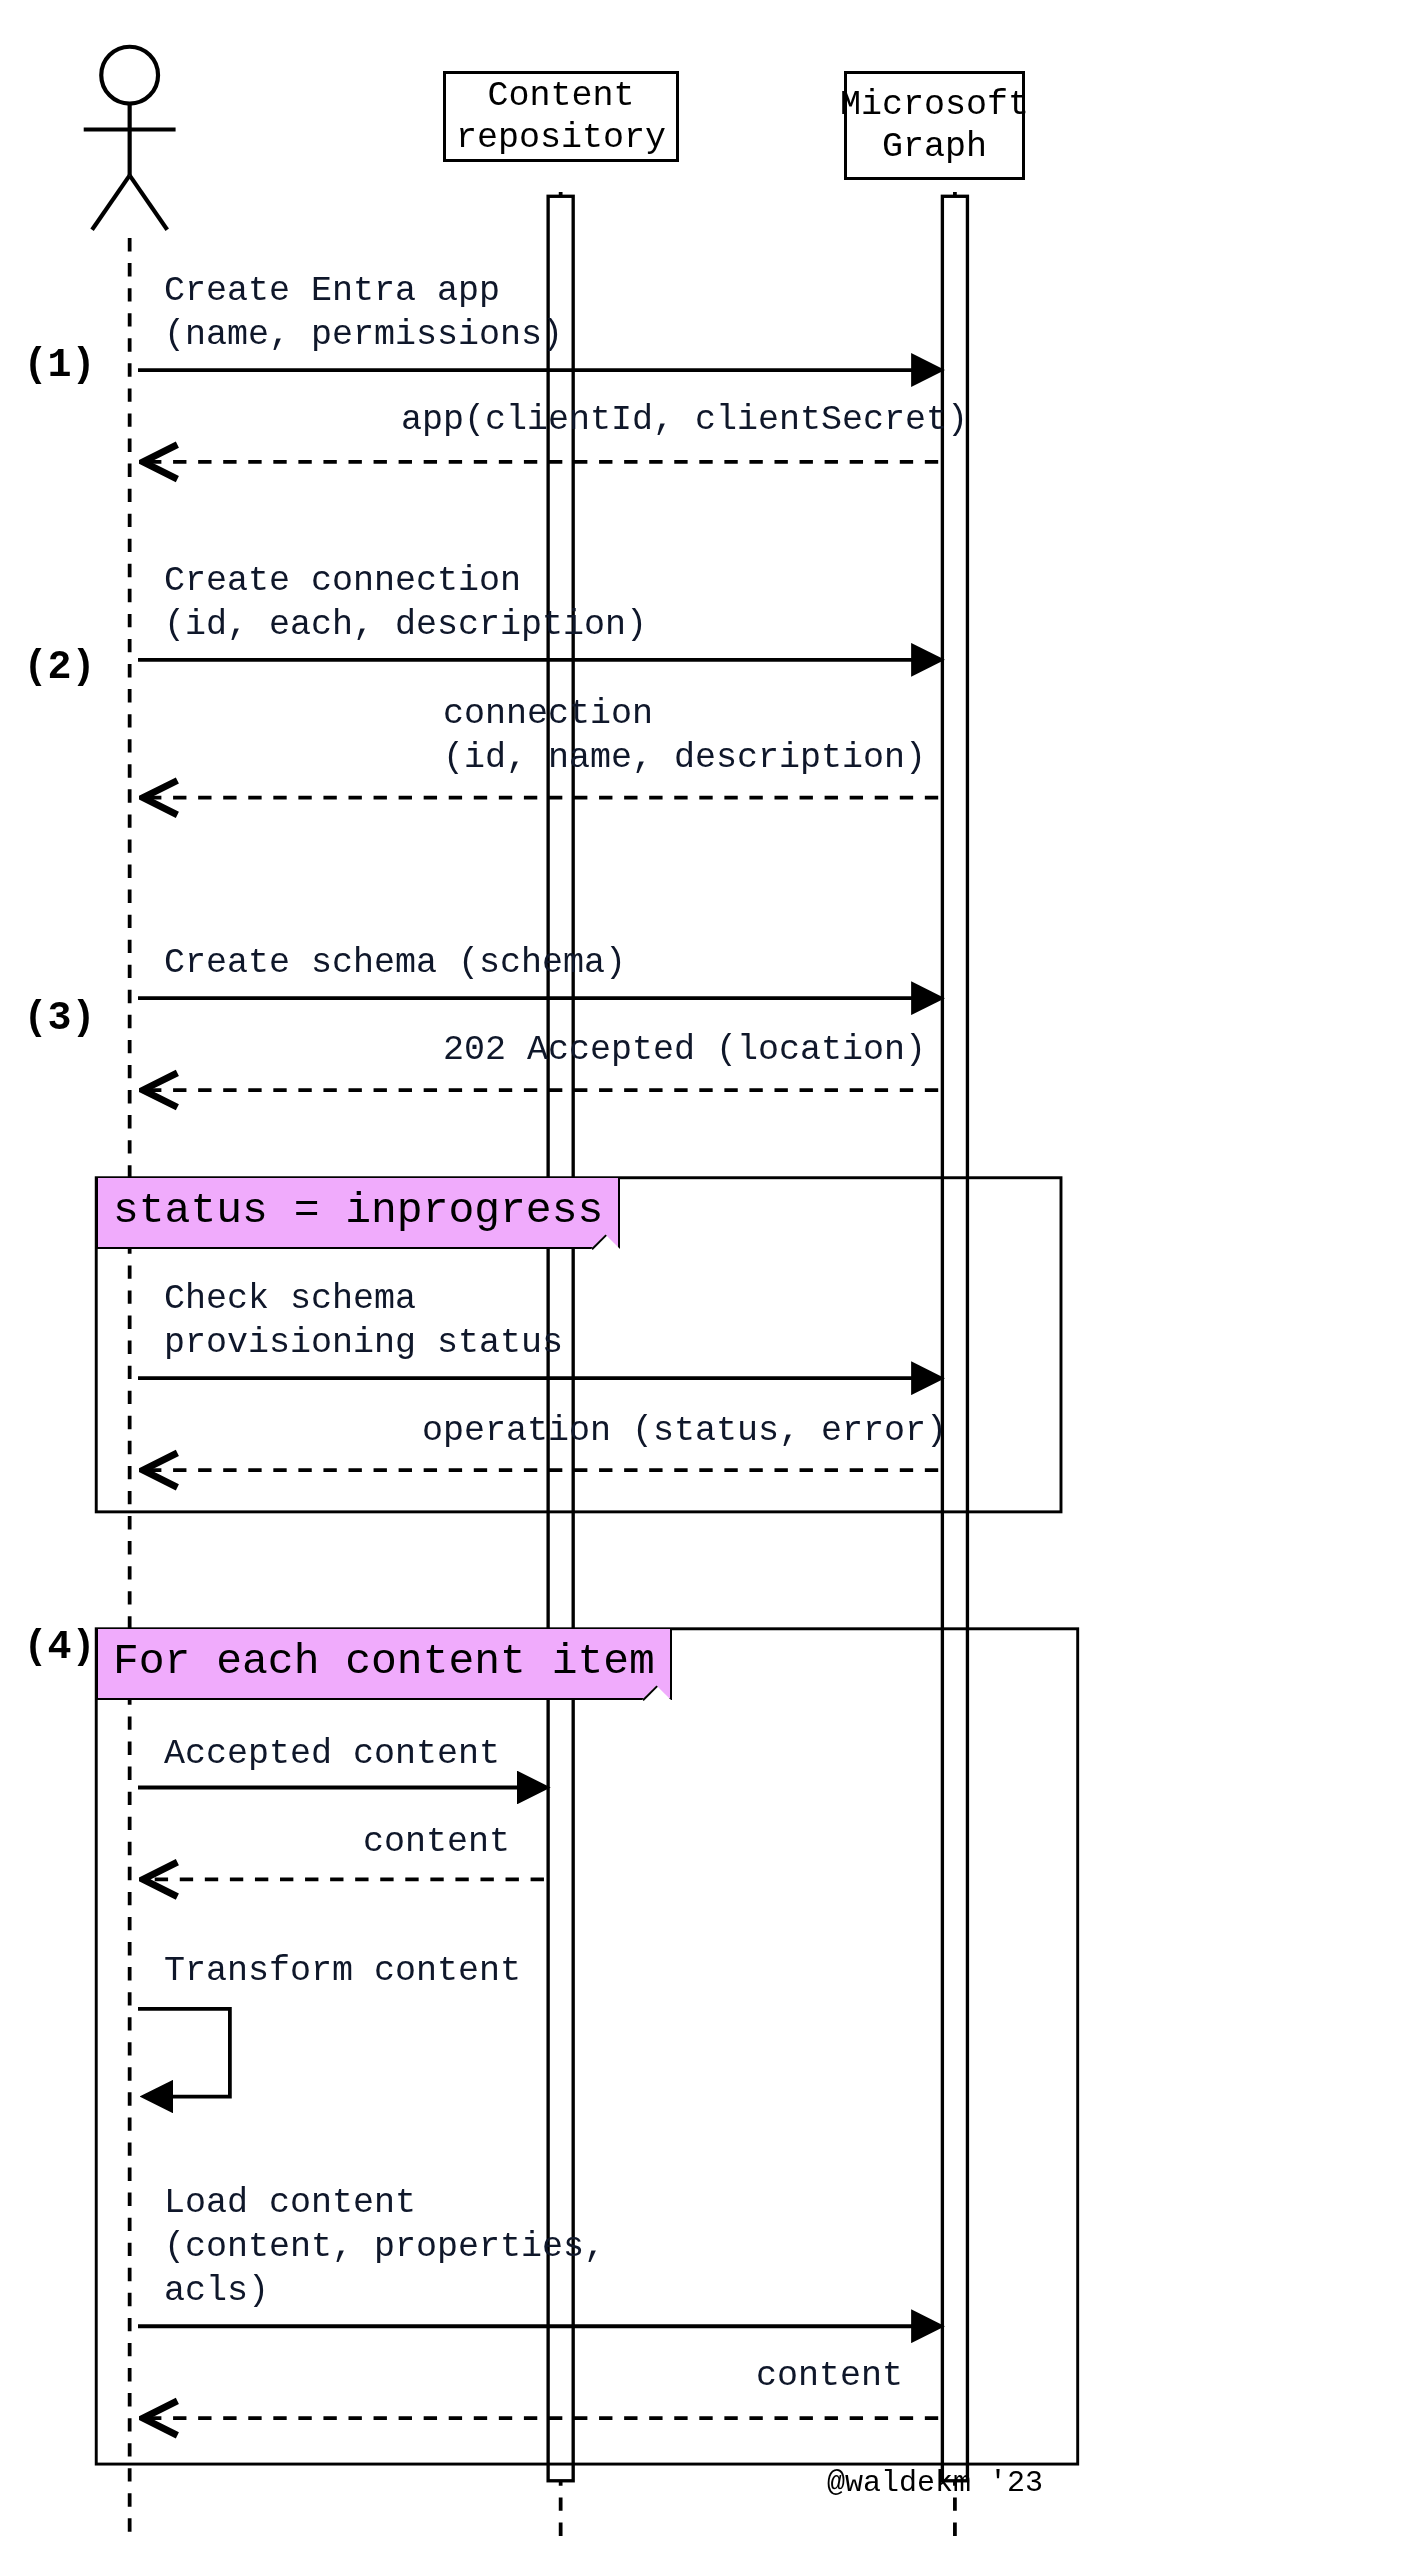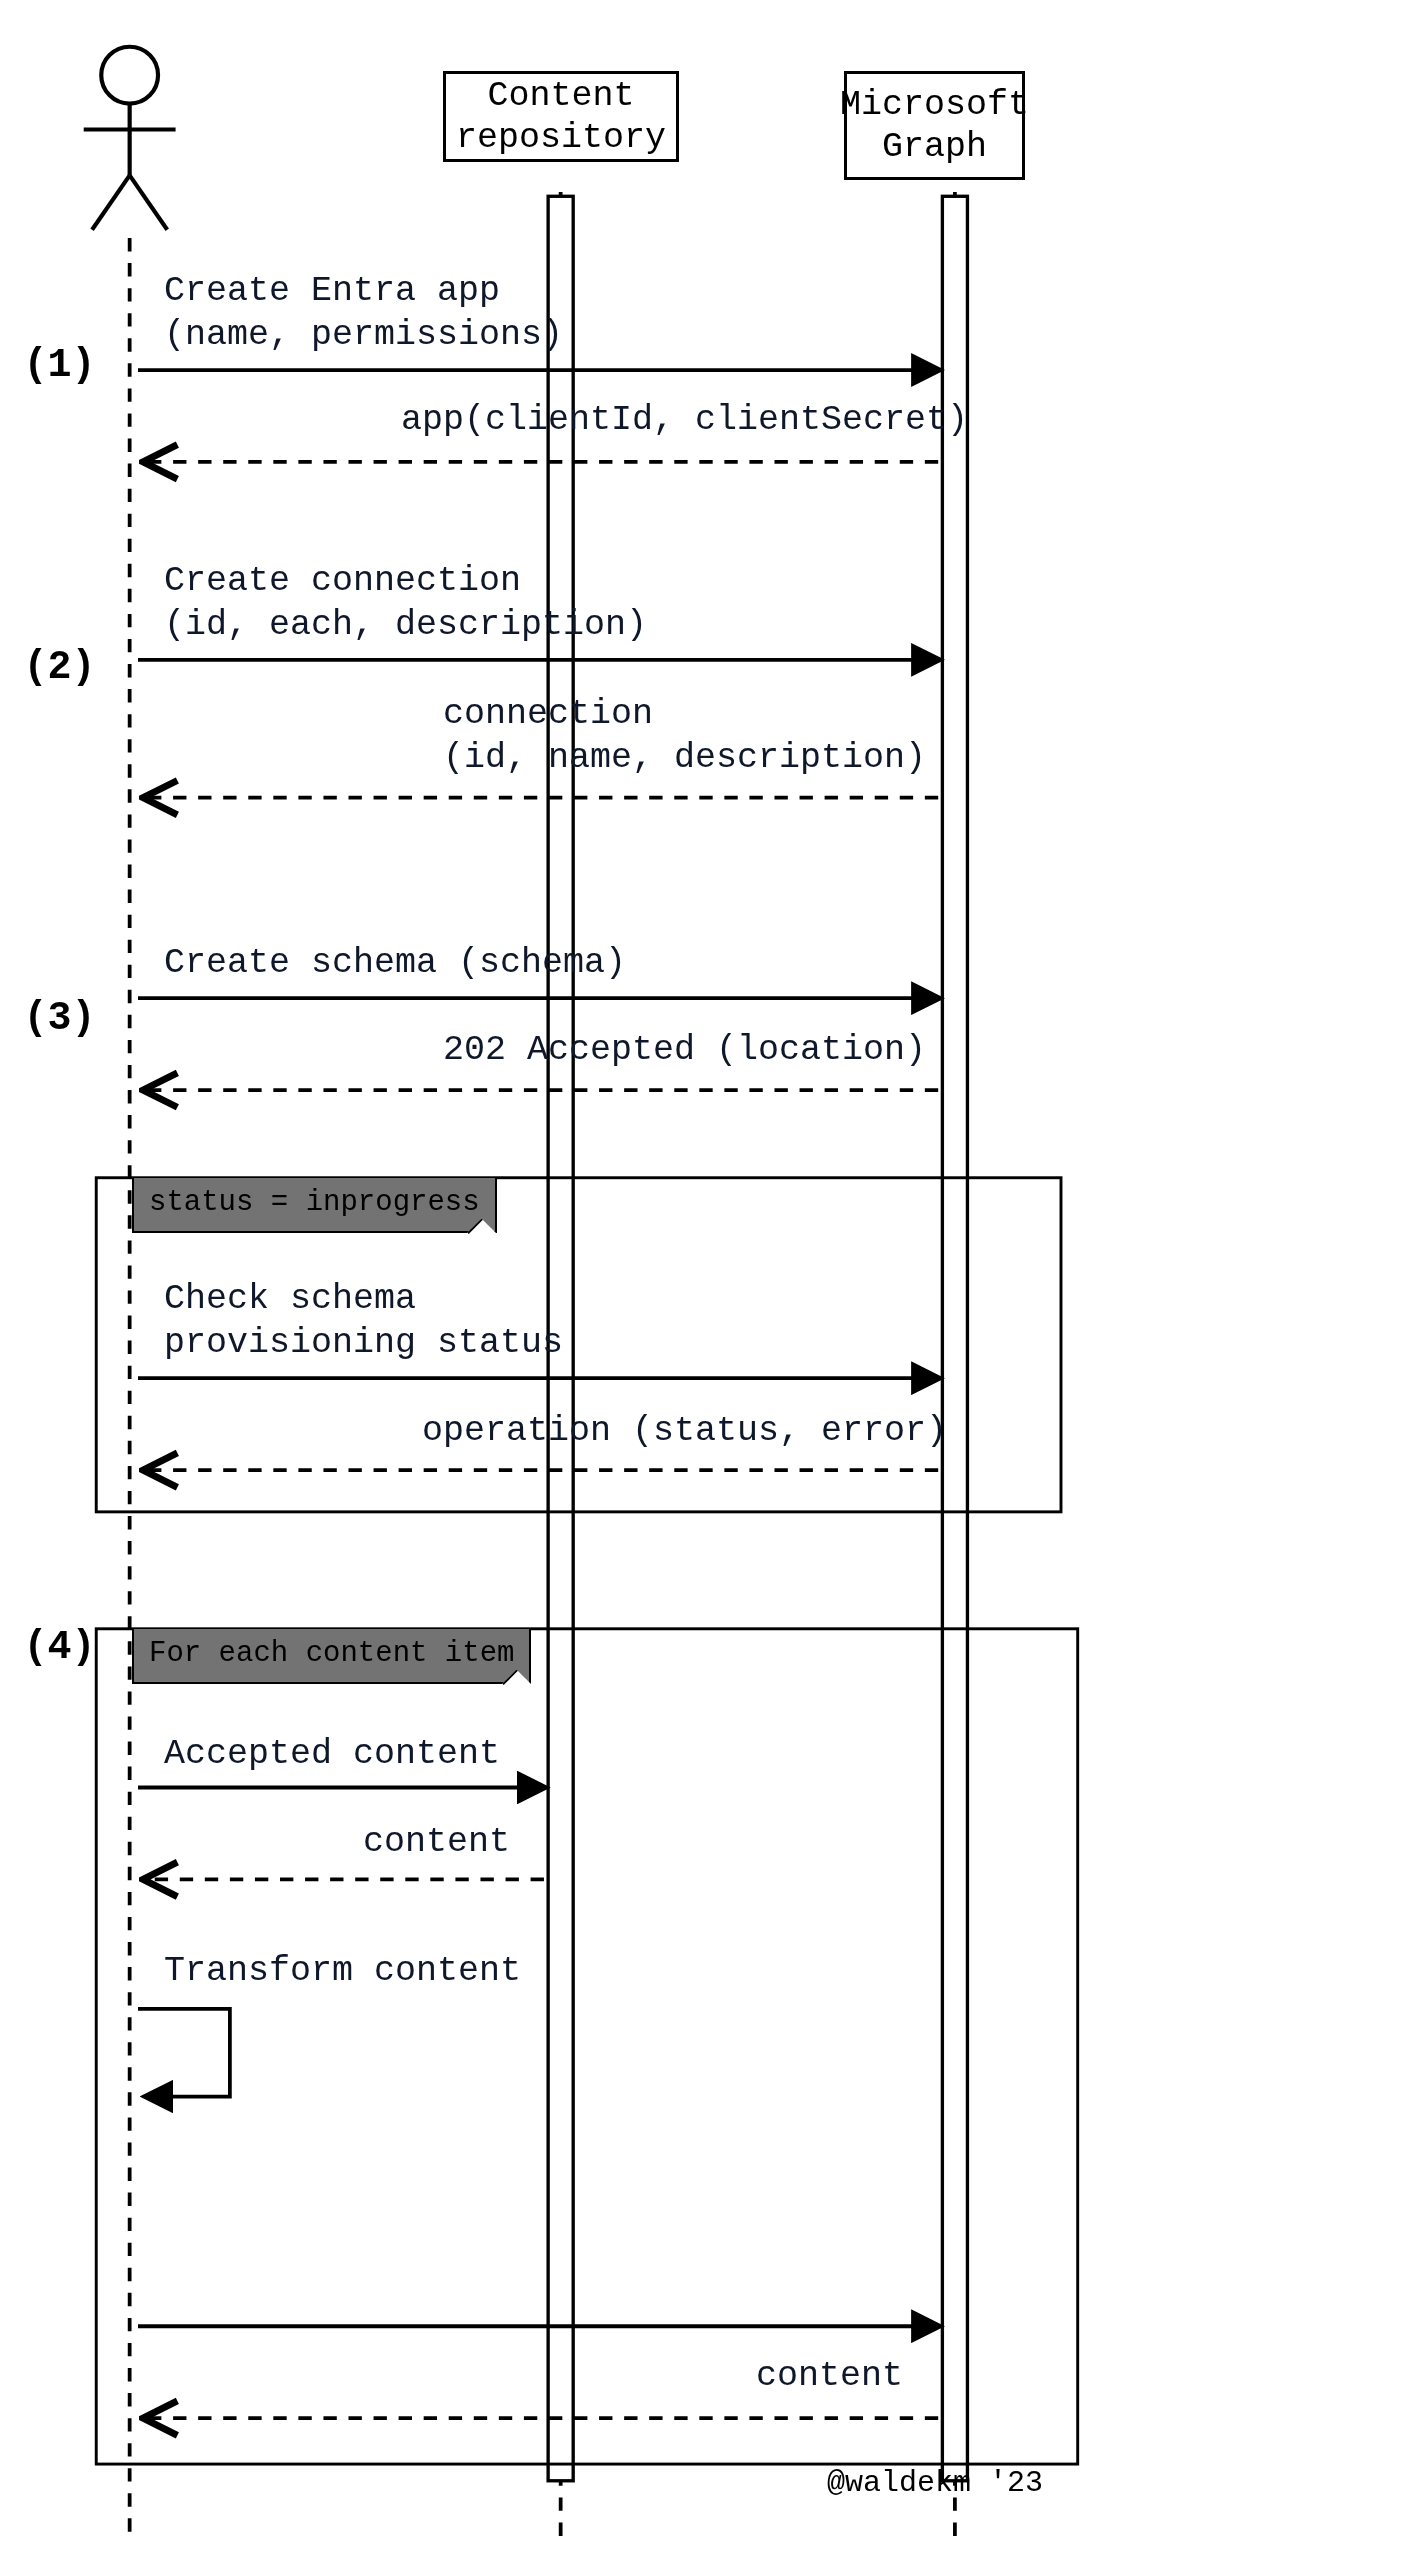--- a/index.html
+++ b/index.html
@@ -39,25 +39,24 @@
     font-size: 35px;
     line-height: 1.2;
     padding: 5px 10px;
     box-sizing: border-box;
   }
   .loop-tab {
     position: absolute;
     border-left: 2.5px solid #000;
     border-right: 2.5px solid #000;
     border-bottom: 2.5px solid #000;
-    background: #737373;
-    font-size: 29px;
+    background: #f0abfc;
+    font-size: 43px;
     padding: 8.4px 15px 11.7px 15px;
     box-sizing: border-box;
-    margin-left: 36px;
   }
   .loop-tab::after {
     content: "";
     position: absolute;
     right: -2.5px;
     bottom: -2.5px;
     width: 20px;
     height: 20px;
     border-top: 2.5px solid #000;
     background: #fff;
@@ -150,20 +149,23 @@
 
   <div class="label" style="left:164px; top:1278px;">Check schema
 provisioning status</div>
   <div class="label" style="left:422px; top:1410px;">operation (status, error)</div>
 
   <div class="label" style="left:164px; top:1733px;">Accepted content</div>
   <div class="label" style="left:363px; top:1821px;">content</div>
 
   <div class="label" style="left:164px; top:1950px;">Transform content</div>
 
+  <div class="label" style="left:164px; top:2182px;">Load content
+(content, properties,
+acls)</div>
   <div class="label" style="left:756px; top:2355px;">content</div>
 
   <div class="loop-tab" style="left:96px; top:1178px;">status = inprogress</div>
   <div class="loop-tab" style="left:96px; top:1629px;">For each content item</div>
 
   <div class="credit" style="left:827px; top:2466px;text-align:center;">@waldekm '23</div>
 
 </div>
 
 

